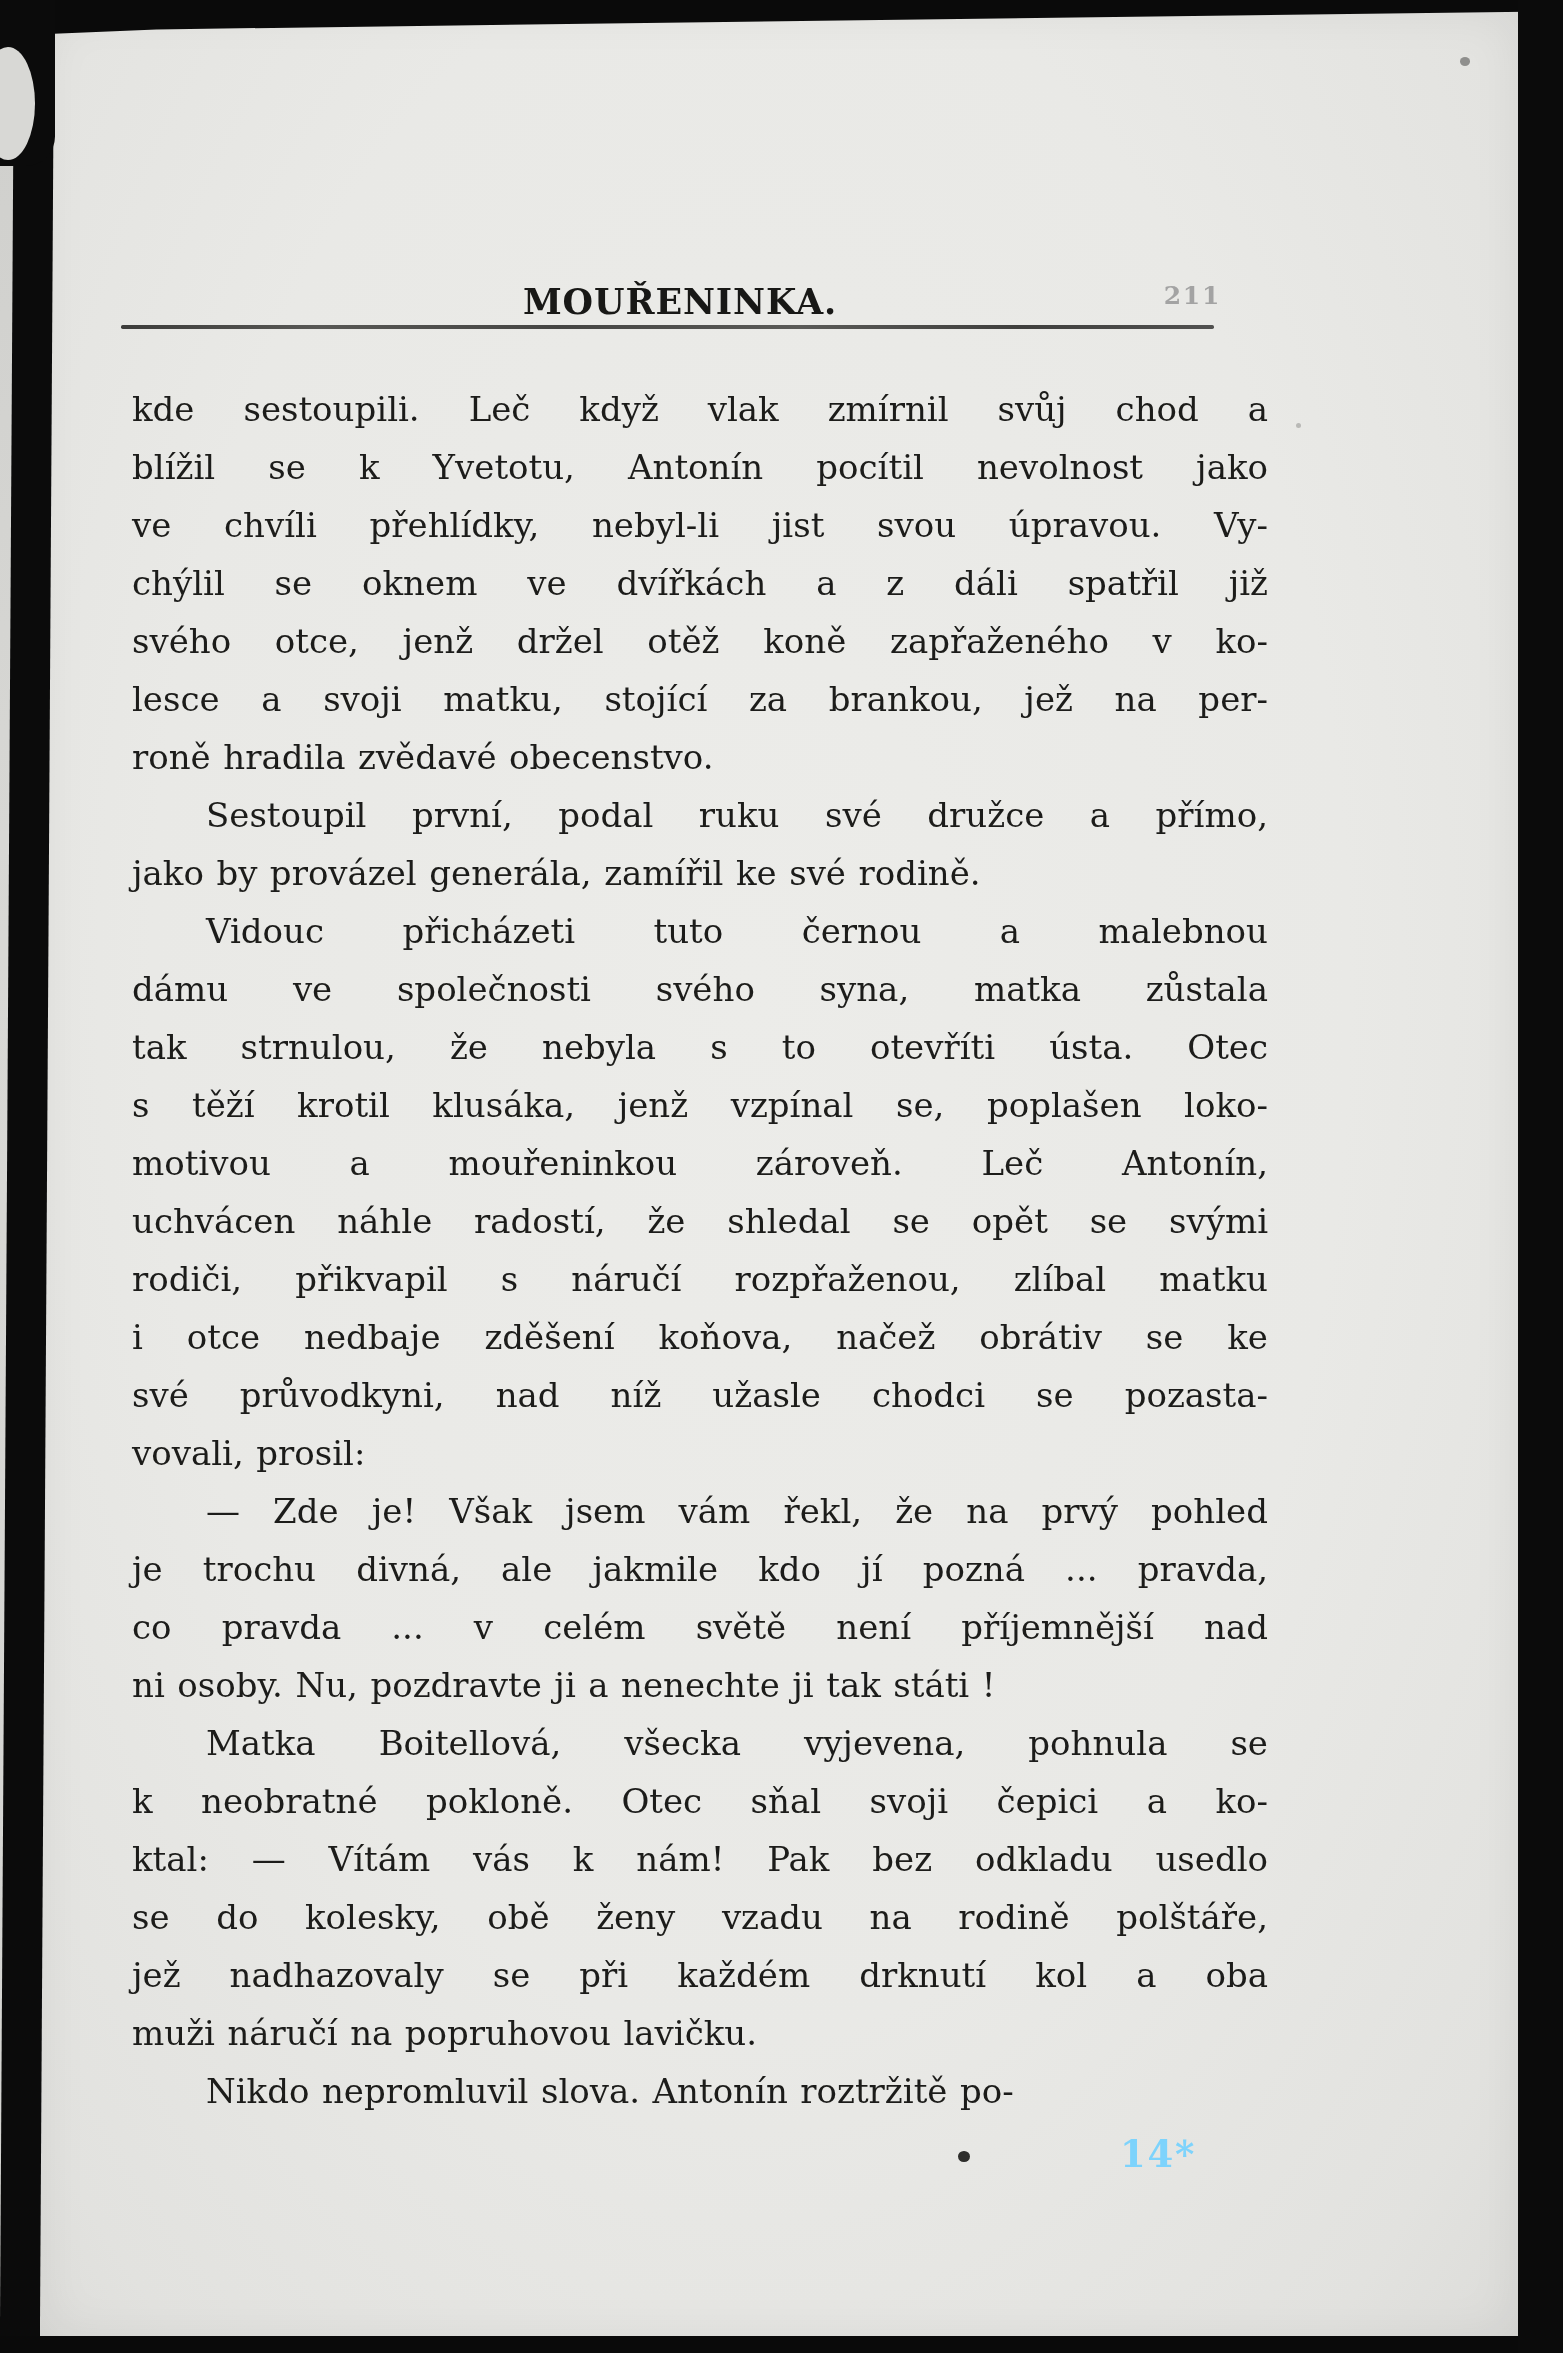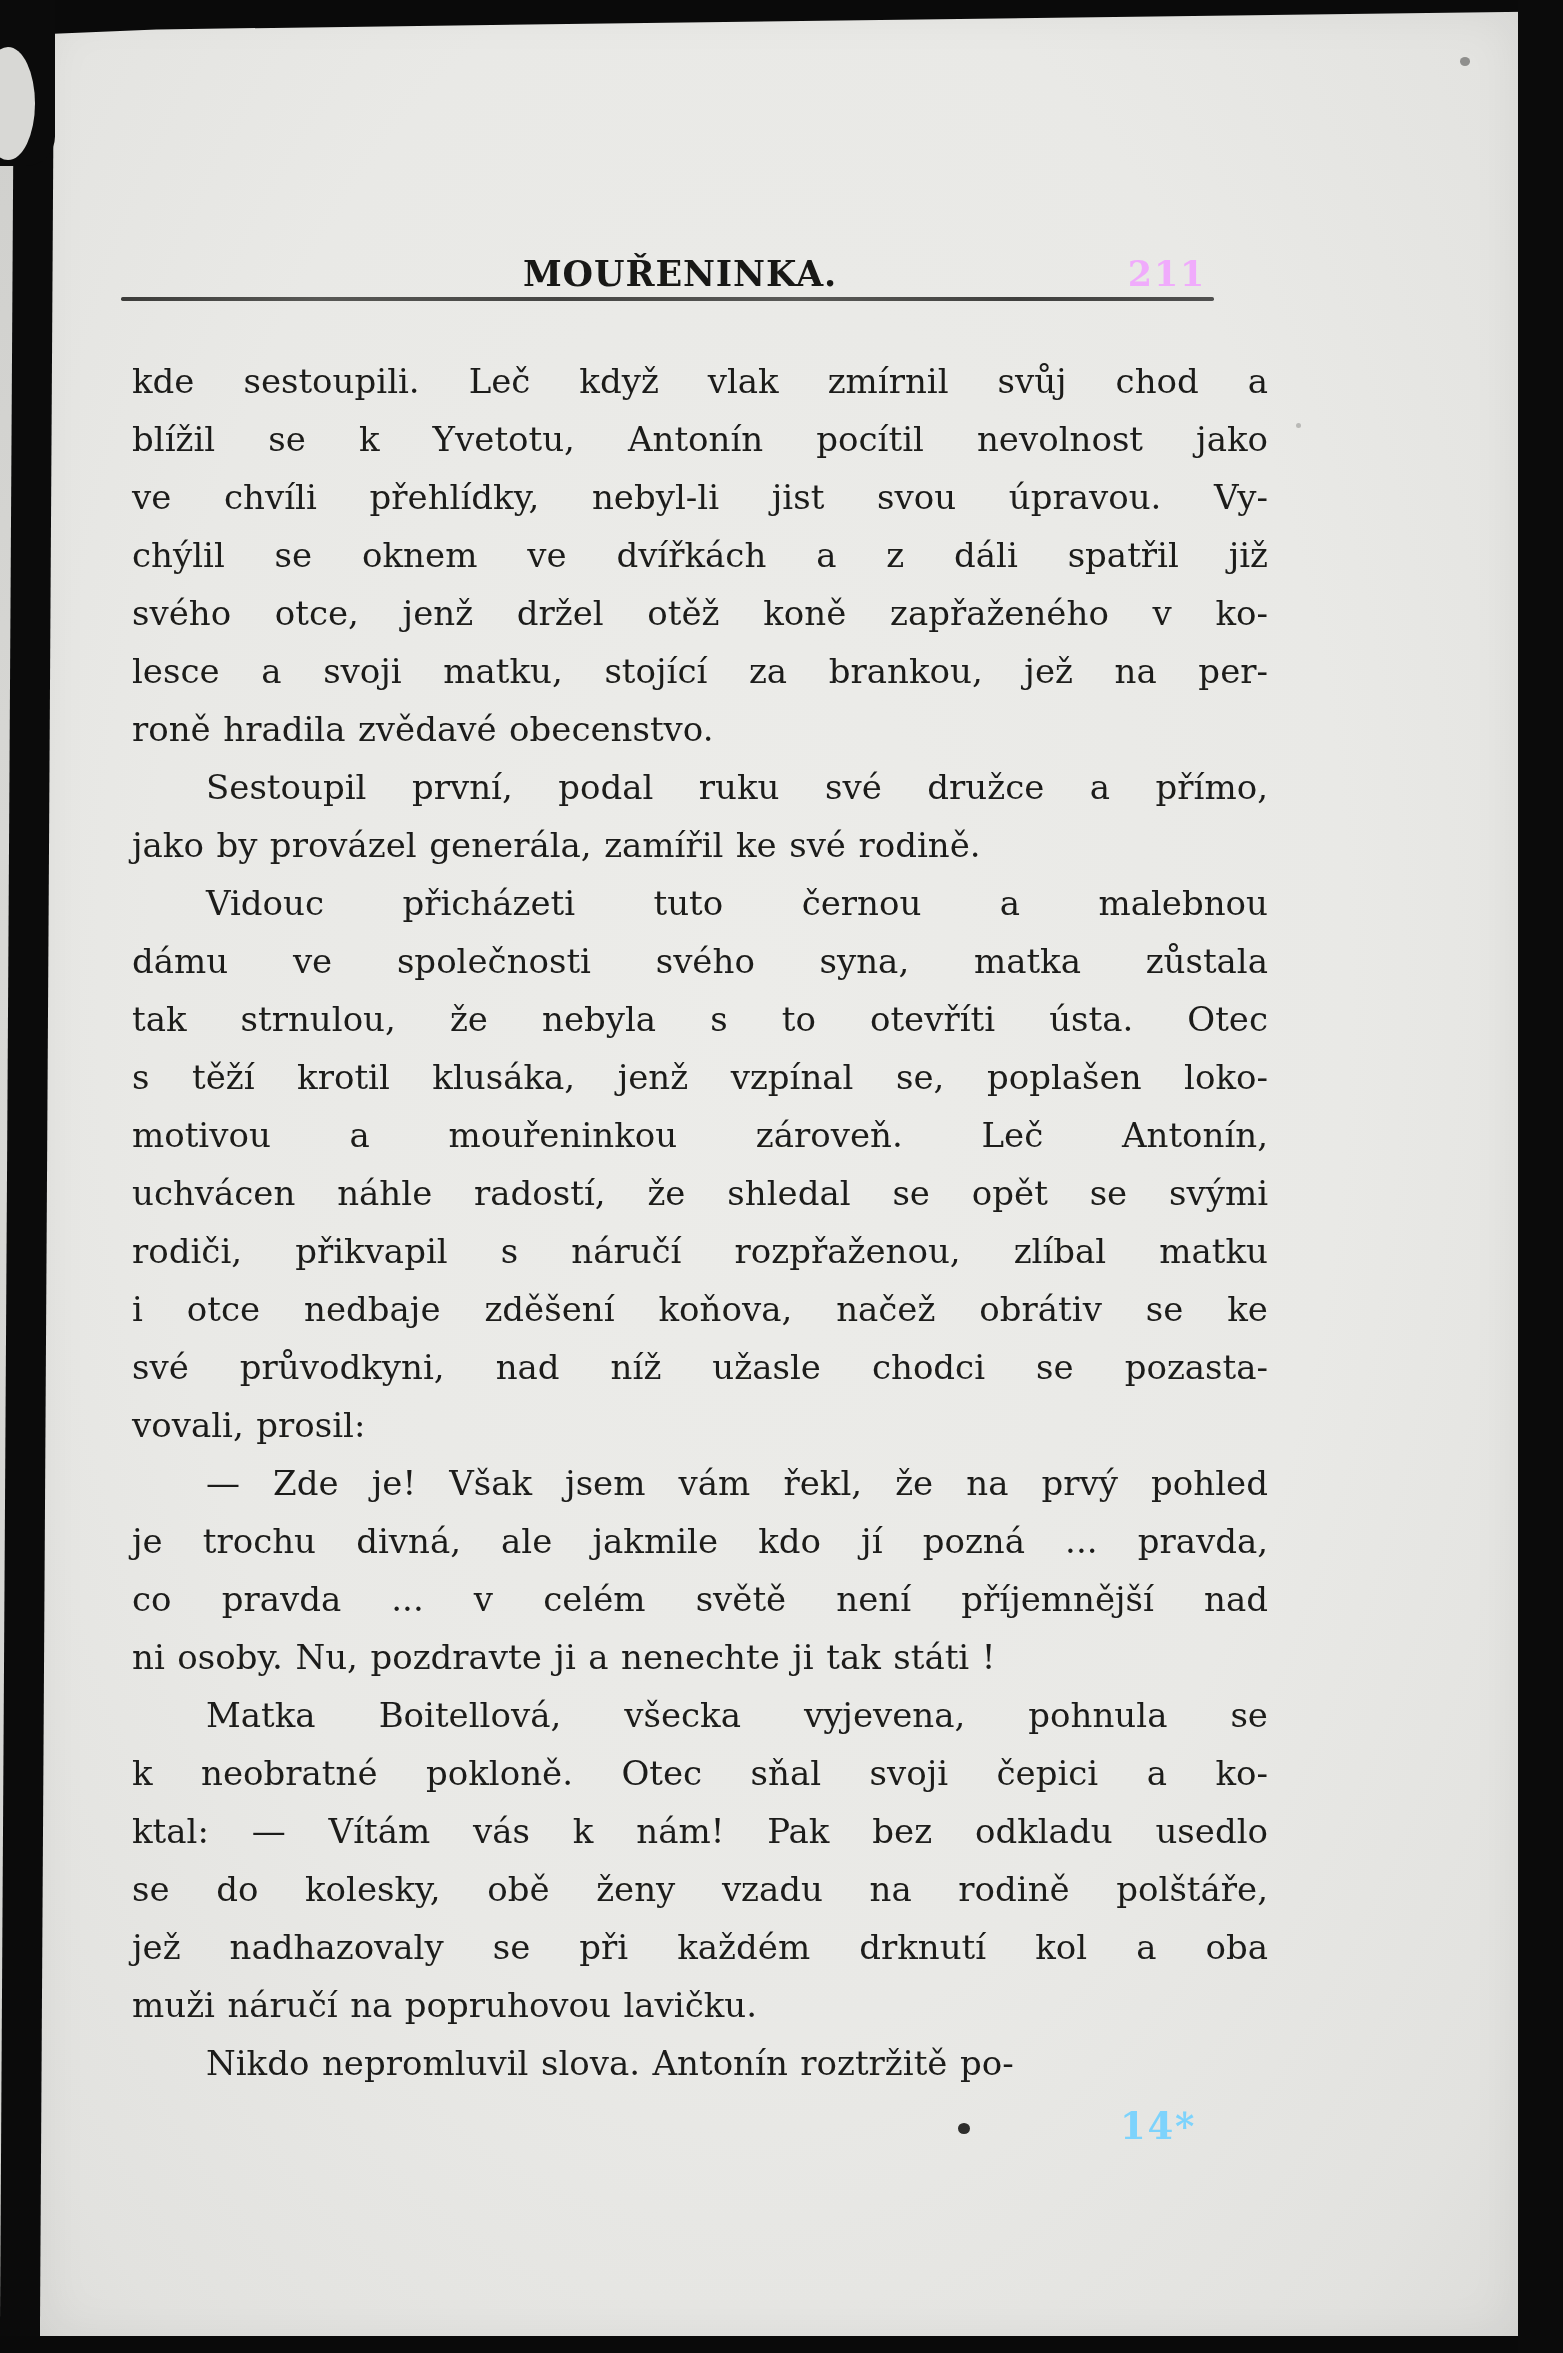--- a/index.html
+++ b/index.html
@@ -54,32 +54,32 @@
   .corner-notch{
     position:absolute;left:-19px;top:47px;width:54px;height:113px;
     background:#d8d8d5;border-radius:50%;
     z-index:6;
   }
   .speck{position:absolute;border-radius:50%;z-index:7;}
   .speck-a{left:1460px;top:57px;width:10.4px;height:8.7px;background:#8f8f8d;}
   .speck-b{left:1296px;top:423px;width:5.2px;height:5.2px;background:#b9b9b6;}
 
   
-  .content{position:absolute;inset:0;z-index:10;color:#1d1d1b;}
+  .content{position:absolute;inset:0;z-index:10;color:#1d1d1b;margin-top:28px;}
 
   .running-head{
     position:absolute;left:0;top:253px;width:100%;height:40px;
   }
   .head-title{
     position:absolute;left:520px;width:320px;text-align:center;
     font-size:35px;letter-spacing:0.9px;font-weight:600;
     color:#181816;white-space:nowrap;
   }
   .head-page-number{
-    position:absolute;right:357px;font-size:35px;font-weight:600;color:#f0abfc;
+    position:absolute;right:342px;font-size:25px;font-weight:600;color:#a3a3a3;
     letter-spacing:1.7px;
   }
   .head-rule{
     position:absolute;left:121px;top:297px;width:1093px;height:3.5px;
     background:linear-gradient(90deg,#3c3c3a,#585855 18%,#454543 40%,#5a5a57 62%,#3f3f3d 82%,#515150);
     border-radius:1.7px;
   }
 
   .text-block{
     position:absolute;left:132px;top:352px;width:1136px;

